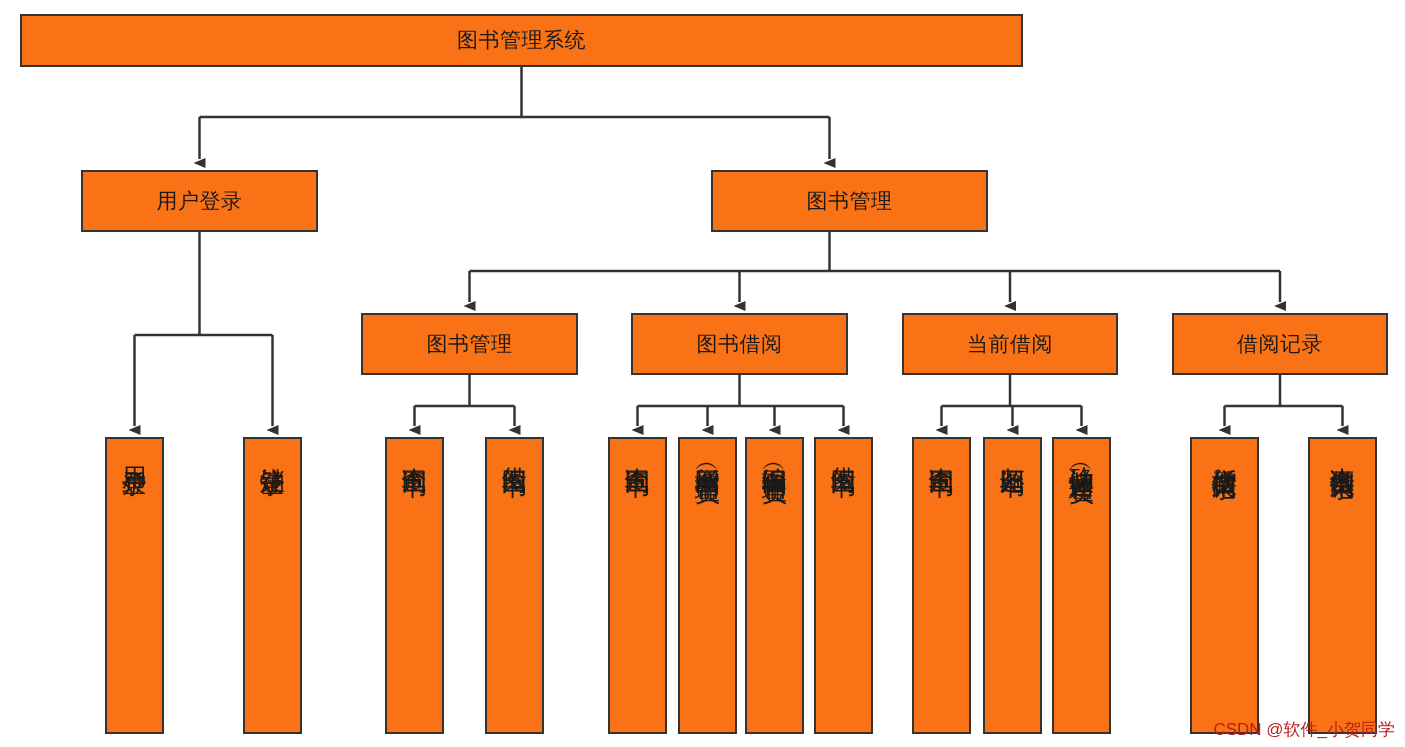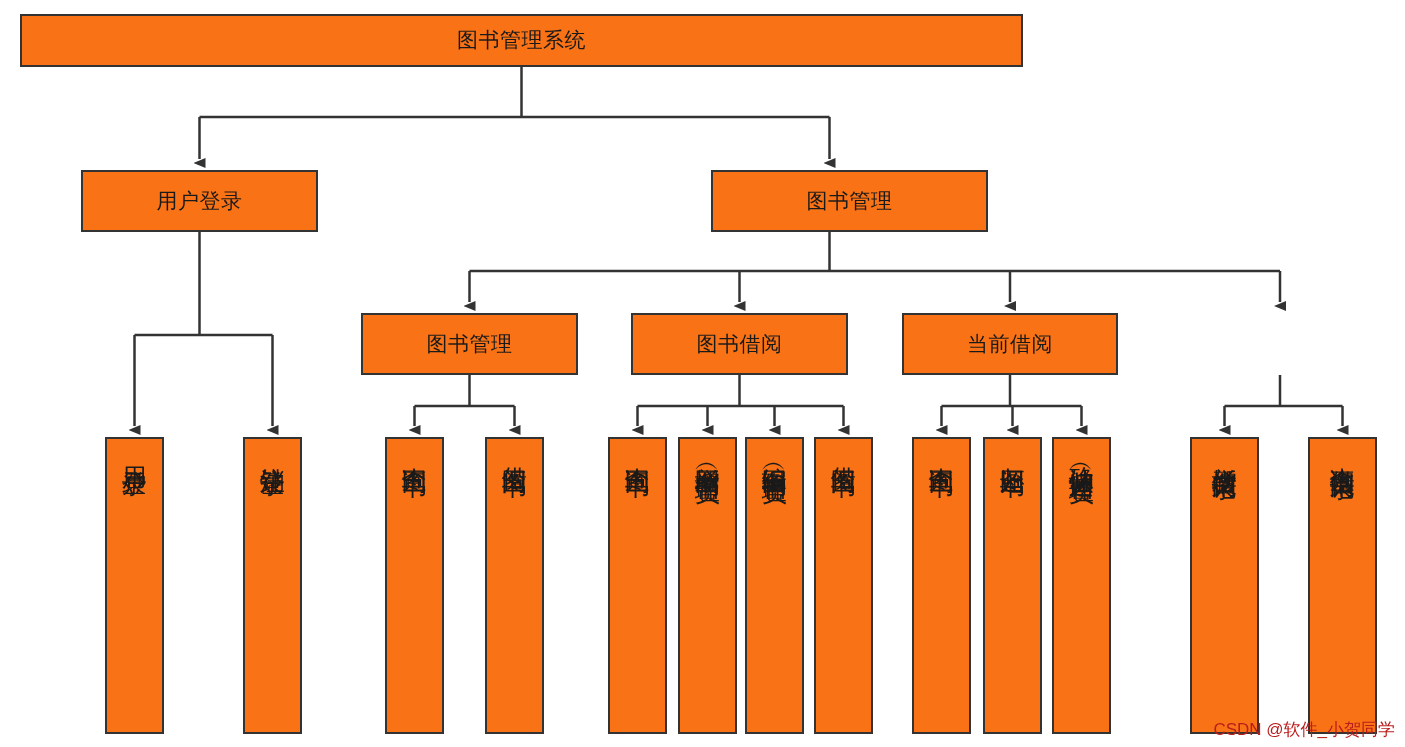--- a/index.html
+++ b/index.html
@@ -133,20 +133,23 @@
 
   <div class="node node-l2" style="left: 361px; top: 313px; width: 217px; height: 62px;">
     <span class="label">图书管理</span>
   </div>
   <div class="node node-l2" style="left: 631px; top: 313px; width: 217px; height: 62px;">
     <span class="label">图书借阅</span>
   </div>
   <div class="node node-l2" style="left: 902px; top: 313px; width: 216px; height: 62px;">
     <span class="label">当前借阅</span>
   </div>
+  <div class="node node-l2" style="left: 1172px; top: 313px; width: 216px; height: 62px;">
+    <span class="label">借阅记录</span>
+  </div>
 
   <div class="node node-leaf" style="left: 105px; top: 437px; width: 59px; height: 297px;">
     <span class="label">用户登录</span>
   </div>
   <div class="node node-leaf" style="left: 243px; top: 437px; width: 59px; height: 297px;">
     <span class="label">注销登录</span>
   </div>
   <div class="node node-leaf" style="left: 385px; top: 437px; width: 59px; height: 297px;">
     <span class="label">查询图书</span>
   </div>

